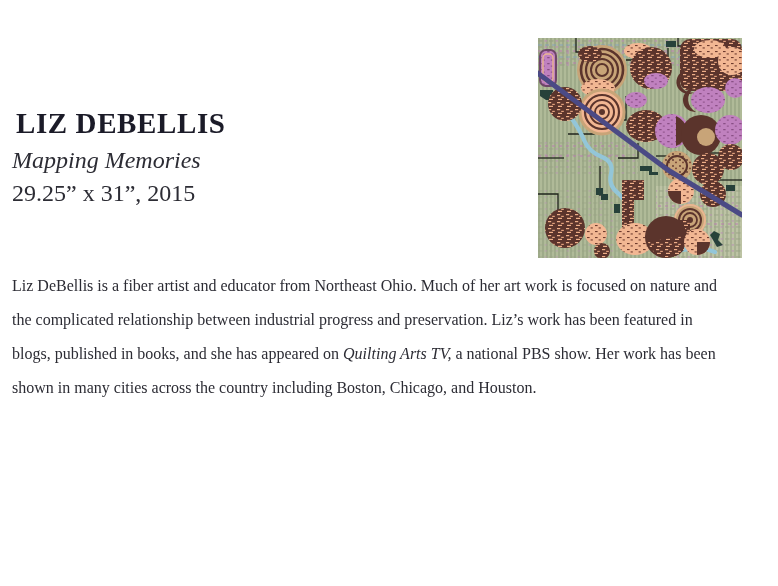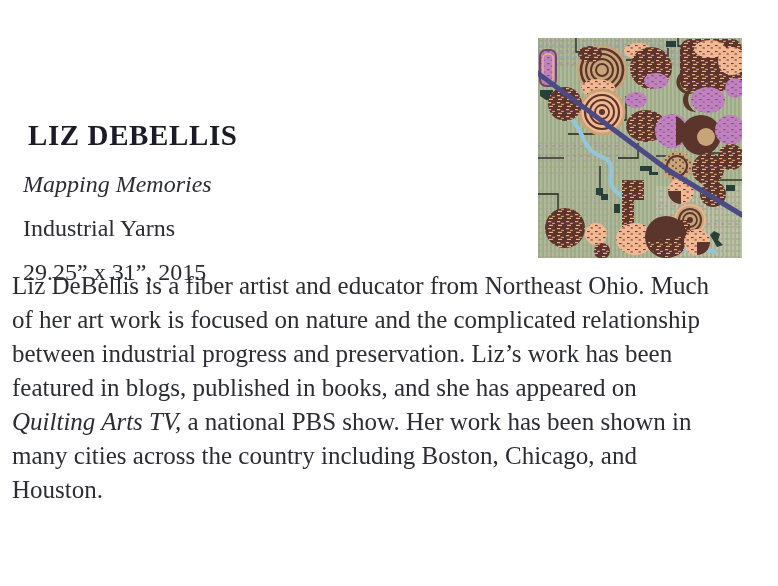--- a/index.html
+++ b/index.html
@@ -5,32 +5,32 @@
   html,body{margin:0;padding:0;}
   body{
     width:778px;height:586px;background:#ffffff;
     font-family:"Liberation Serif","DejaVu Serif",serif;
     position:relative;overflow:hidden;
     color:var(--ink-body,#2c2c34);
   }
   .page{position:absolute;inset:0;}
   .artist-header{position:absolute;left:12px;top:103px;margin:0;}
   .artist-header h1{
-    margin:16px;font-size:29px;line-height:33px;font-weight:bold;
+    margin:4px;font-size:29px;line-height:33px;font-weight:bold;
     letter-spacing:.6px;color:var(--ink-heading,#1b1b28);
   }
-  .artist-header p{margin:11px;font-size:24px;line-height:33px;}
+  .artist-header p{margin:0;font-size:24px;line-height:33px;}
   .work-title{font-style:italic;}
   .artwork{
     position:absolute;left:538px;top:38px;width:204px;height:220px;margin:0;
   }
   .artwork svg{display:block;width:204px;height:220px;}
   .bio{
     position:absolute;left:12px;top:269px;width:714px;margin:0;
-    font-size:25px;line-height:34px;
+    font-size:16px;line-height:34px;
   }
   .bio em{font-style:italic;}
   
   .f-bg{fill:var(--q-bg)}
   .f-brown{fill:var(--q-brown)}
   .f-tan{fill:var(--q-tan)}
   .f-peach{fill:var(--q-peach)}
   .s-brown{stroke:var(--q-brown);fill:none}
   .s-line{stroke:var(--q-line);fill:none;stroke-width:1.3}
   .f-teal{fill:var(--q-teal)}
@@ -40,21 +40,20 @@
   .bluedash{stroke:#7f9fc0;fill:none;stroke-width:1.1;stroke-dasharray:4 3;opacity:.8}
 </style>
 </head>
 <body style="background: rgb(255, 255, 255);">
 
 <div class="page">
 
   <header class="artist-header">
     <h1>LIZ DEBELLIS</h1>
     <p class="work-title">Mapping Memories</p>
-    <p class="medium">Industrial Yarns</p>
     <p class="dims">29.25” x 31”, 2015</p>
   </header>
 
   <figure class="artwork" aria-label="Mapping Memories — abstract quilted textile map with circular field motifs, a light blue river, and a dark diagonal road on sage-green stitched ground">
     <svg viewBox="0 0 204 220" aria-hidden="true">
       <defs>
         <pattern id="vlines" width="4" height="8" patternUnits="userSpaceOnUse">
           <path d="M1,0 V8" style="stroke:var(--q-stripe);stroke-width:1;fill:none"></path>
           <path d="M3,0 V8" style="stroke:#bcc5a4;stroke-width:.7;fill:none"></path>
         </pattern>

